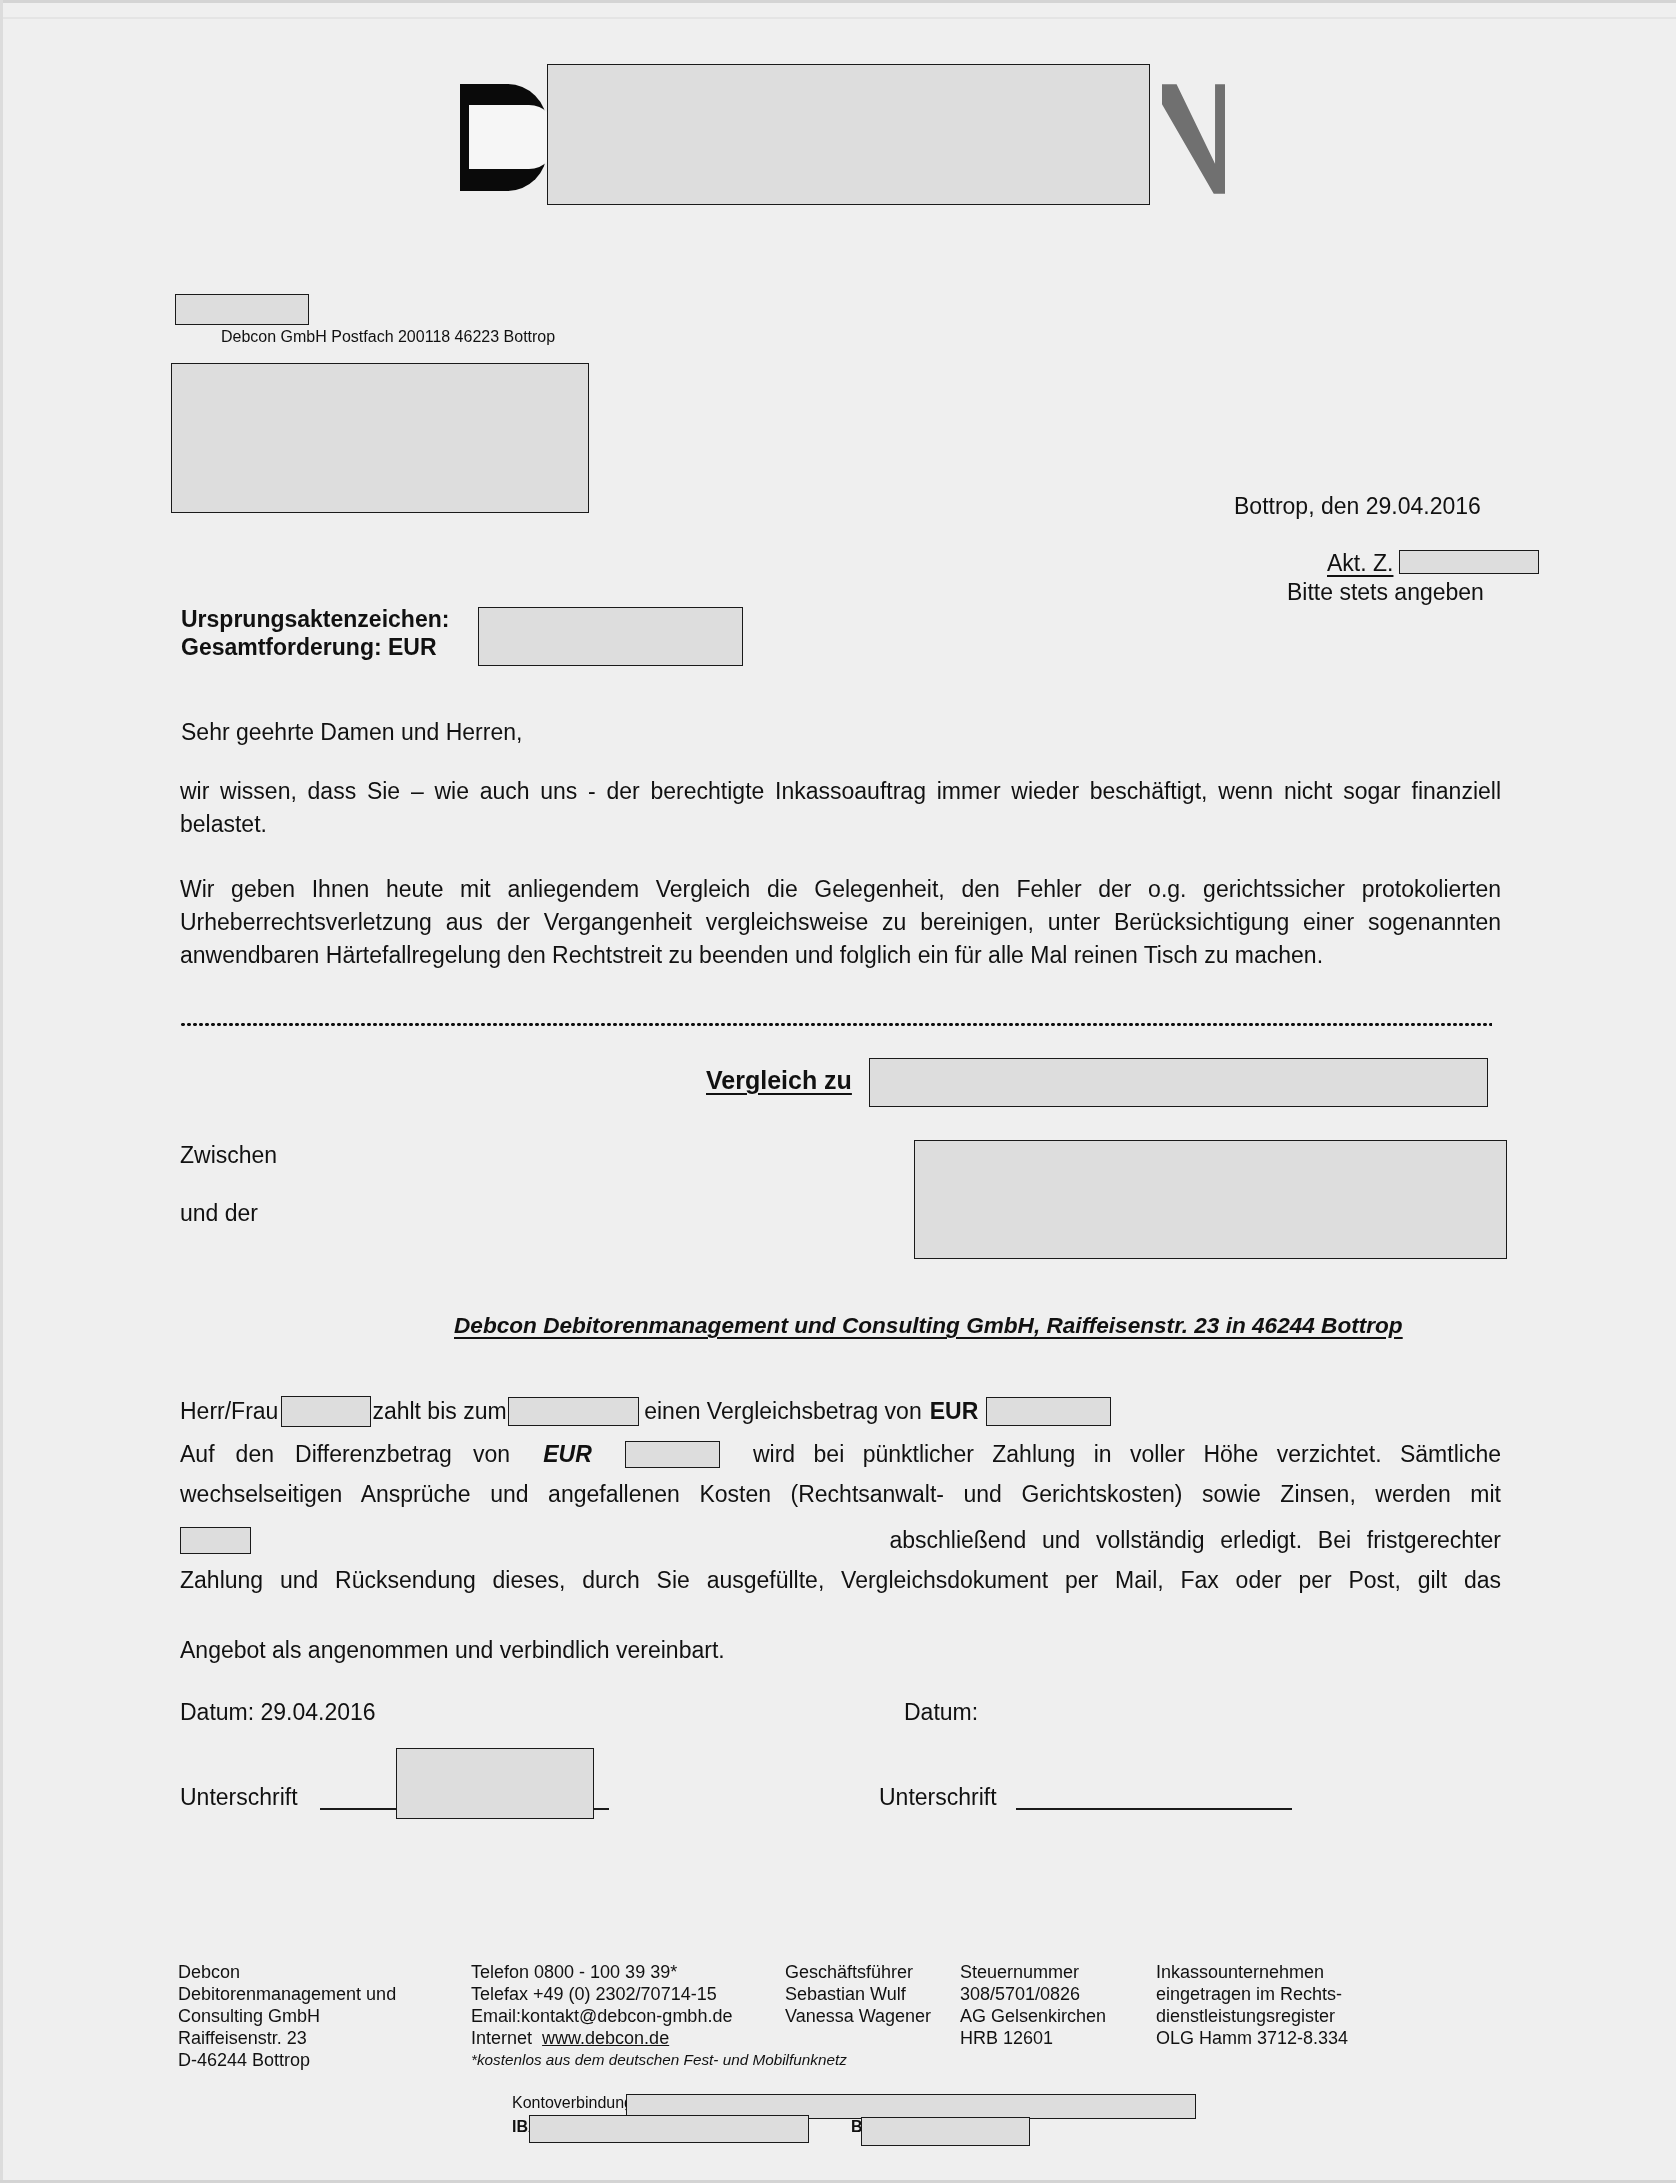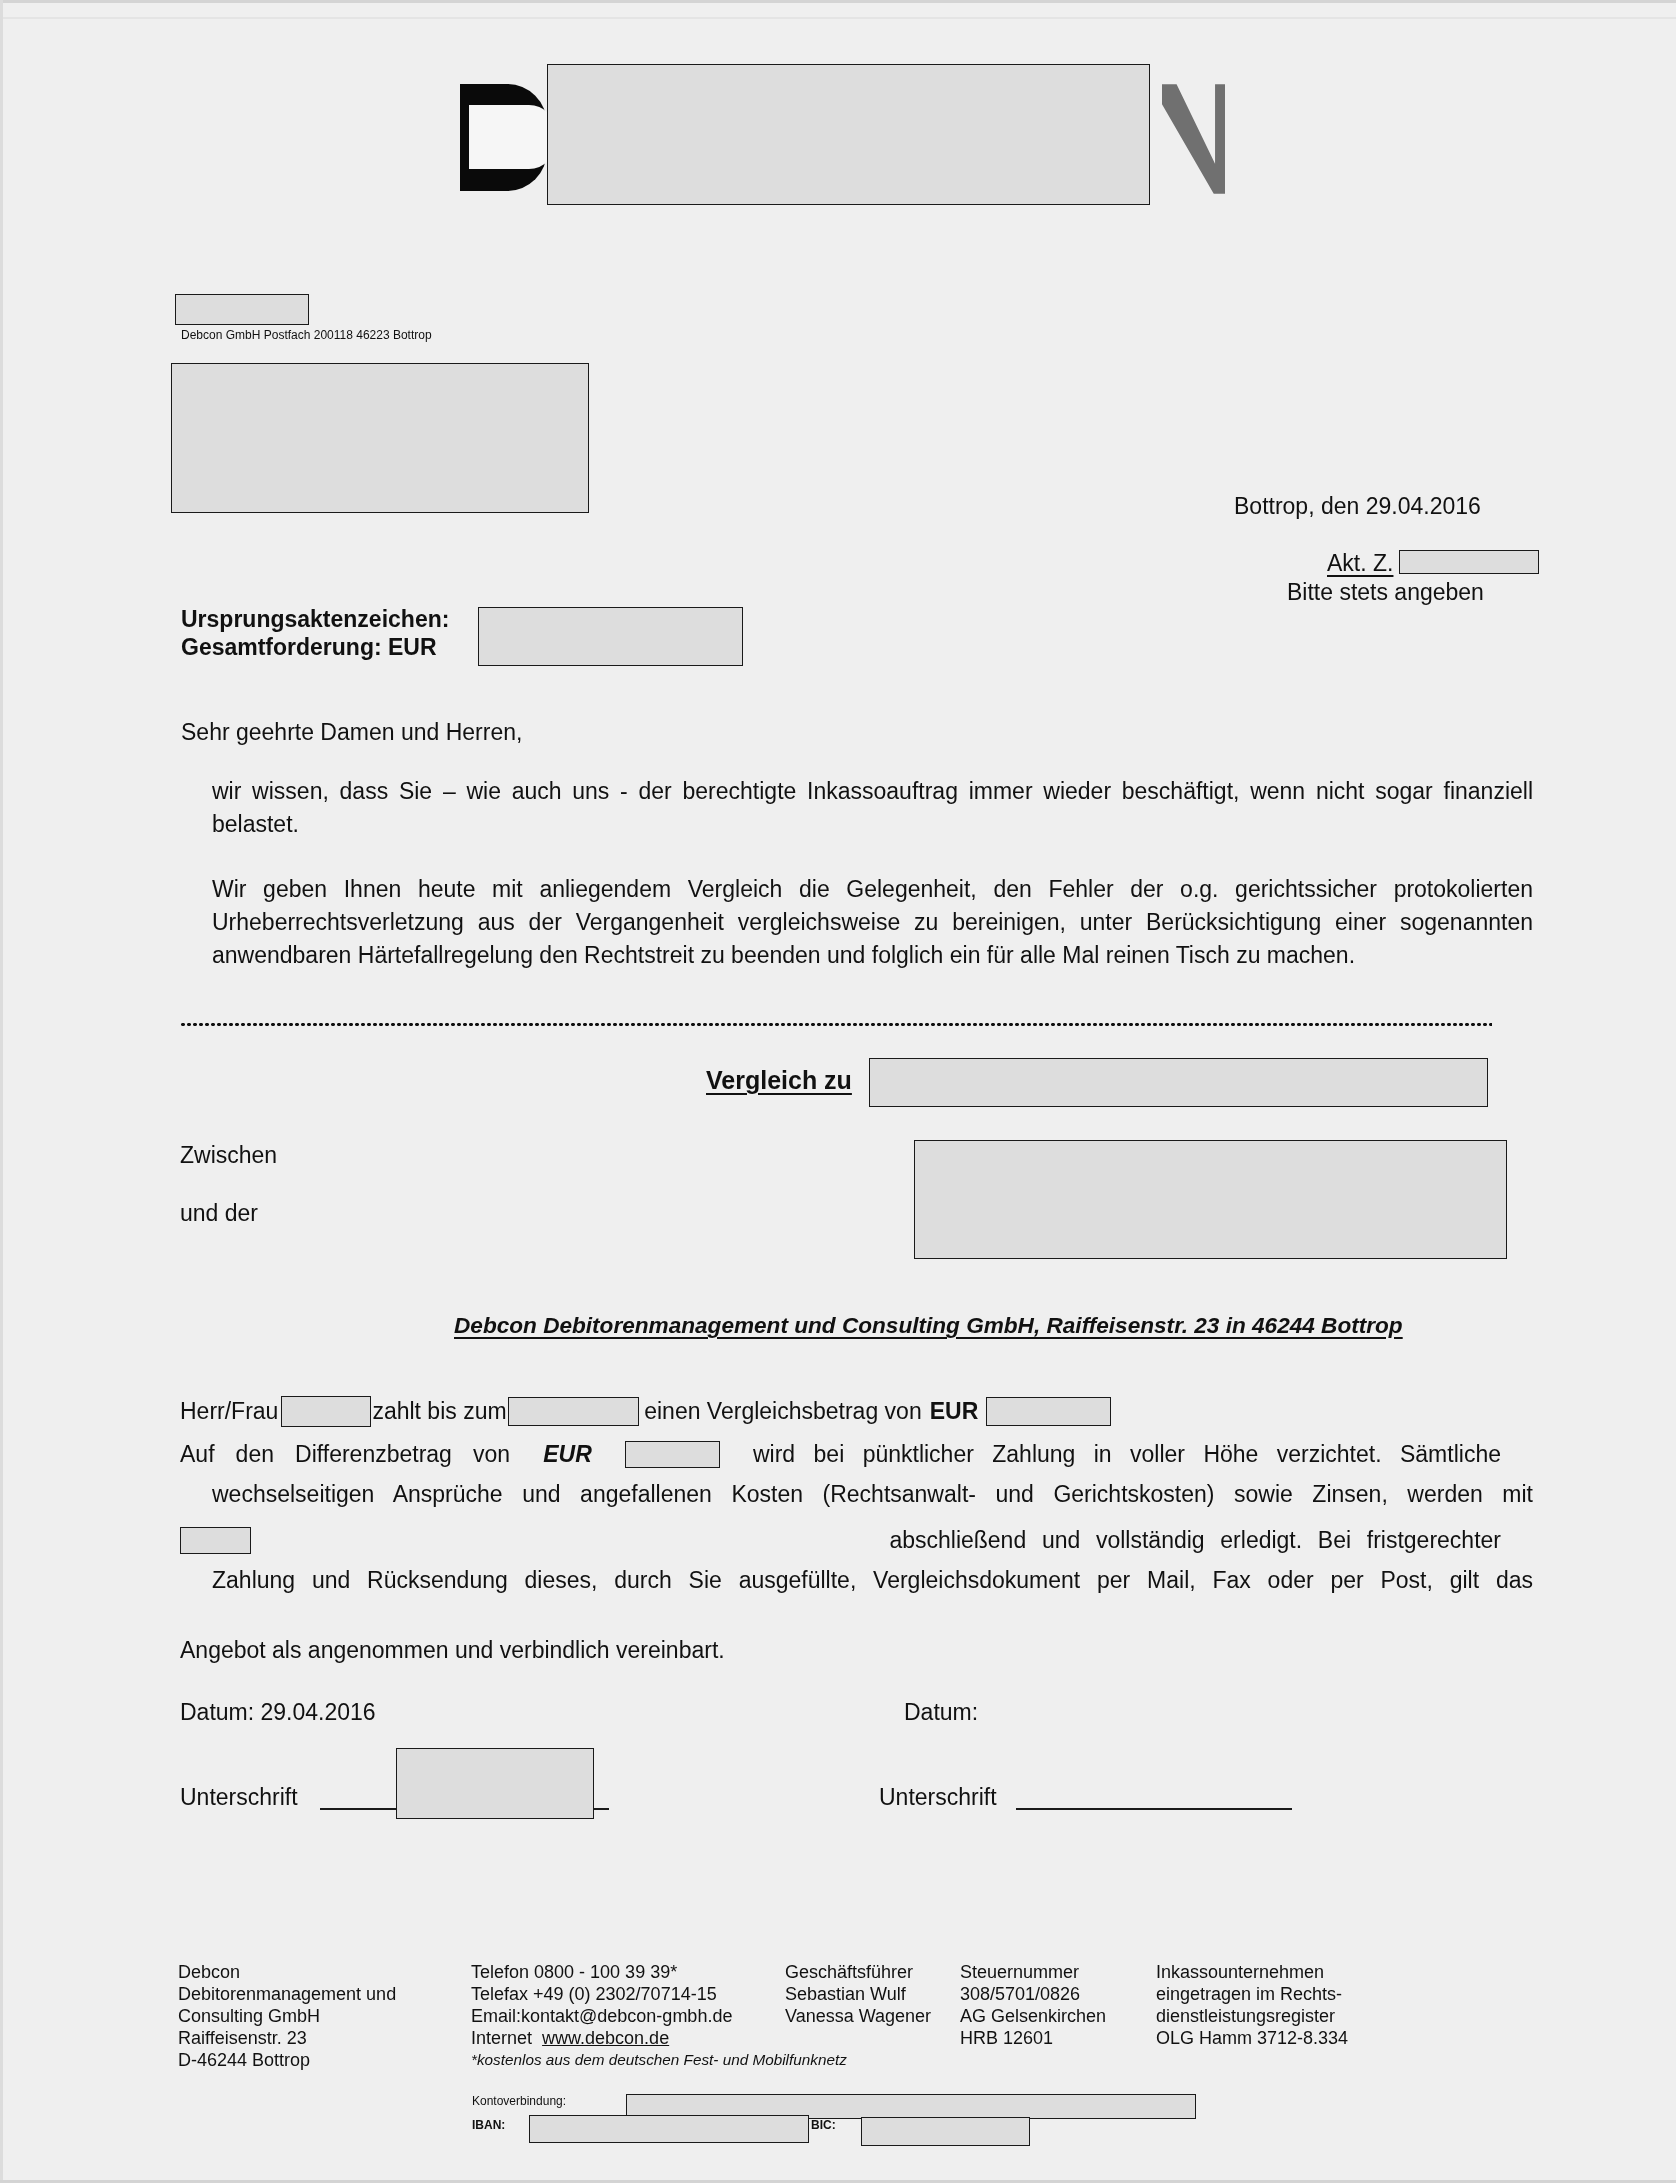--- a/index.html
+++ b/index.html
@@ -25,26 +25,26 @@
   .logo-d {
     position: absolute; left: 460px; top: 84px; width: 87px; height: 107px;
     background: #0a0a0a;
     border-radius: 0 40px 40px 0;
   }
   .logo-d::after {
     content: ""; position: absolute; left: 9.3px; top: 21px; width: 87px; height: 64px;
     background: #f6f6f6; border-radius: 0 27px 27px 0;
   }
   .logo-n { position: absolute; left: 1162px; top: 84px; width: 63px; height: 110px; }
-  .small { font-size: 12px; }
+  .small { font-size: 16px; margin-left: 40px; }
   .body-text { font-size: 23px; line-height: 33px; }
   .bold { font-weight: bold; }
   .justify {
     position: absolute; left: 180px; width: 1321px;
-    font-size: 23px; text-align: justify; text-align-last: left; margin-left: 32px;
+    font-size: 23px; text-align: justify; text-align-last: left;
   }
   .justify p { margin: 0; }
   .dots {
     position: absolute; left: 180px; top: 1022px; width: 1312px; height: 5.3px;
     background-image: radial-gradient(circle, #111 1.7px, transparent 2px);
     background-size: 6px 5.3px;
   }
   .underline { text-decoration: underline; text-decoration-thickness: 2px; text-underline-offset: 4px; }
   .sigline { position: absolute; height: 2px; background: #1a1a1a; }
   .footer { font-size: 18px; line-height: 22px; position: absolute; }

